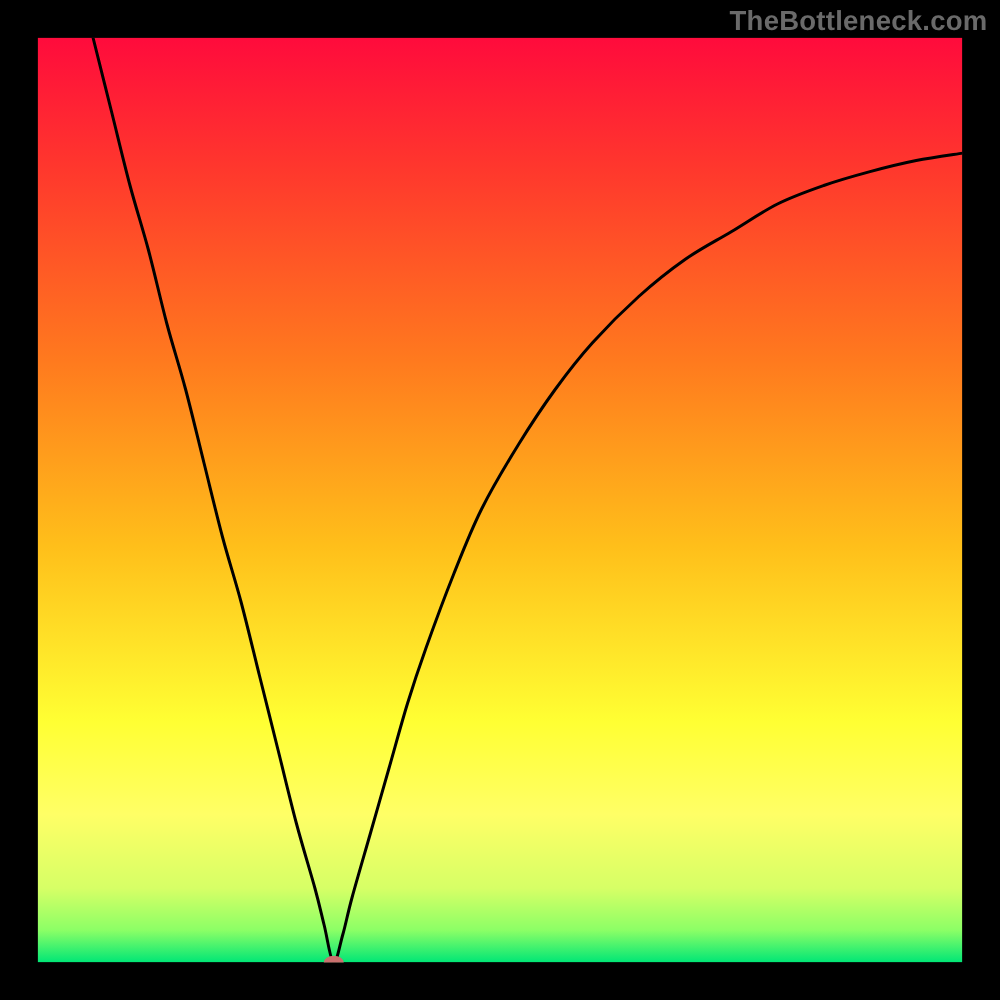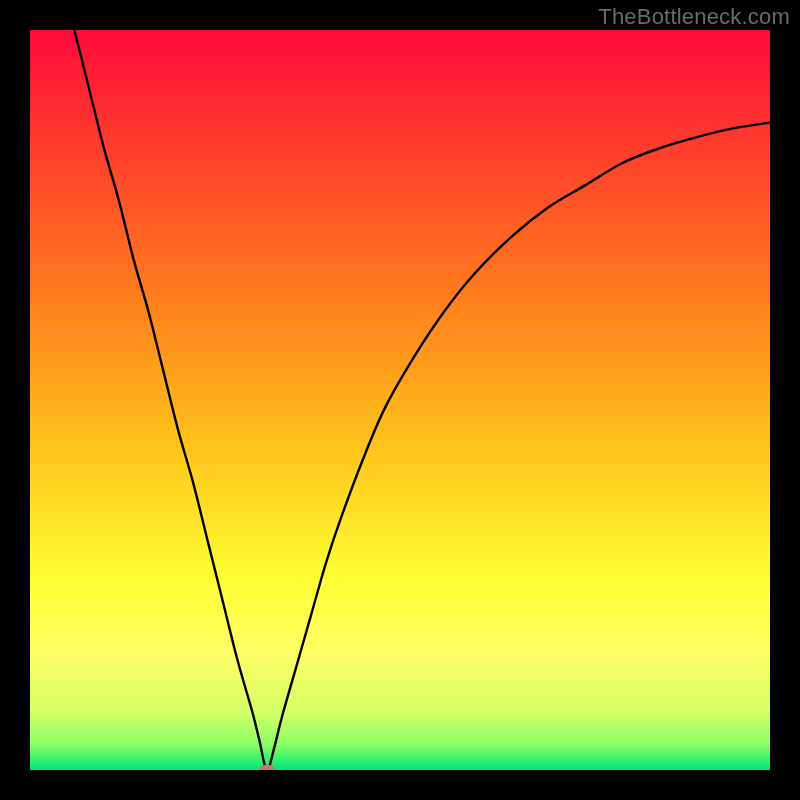--- a/index.html
+++ b/index.html
@@ -46,21 +46,21 @@
     height: 11px;
     border-radius: 50%;
     transform: translate(-50%, -50%);
   }
   .watermark {
     position: absolute;
     top: 4px;
     right: 10px;
     color: #6a6a6a;
     font-size: 22px;
-    font-weight: 400;
+    font-weight: 700;
     letter-spacing: 0.2px;
     user-select: none;
   }
 </style>
 </head>
 <body>
 
 <div class="frame">
   <div class="watermark">TheBottleneck.com</div>
 

